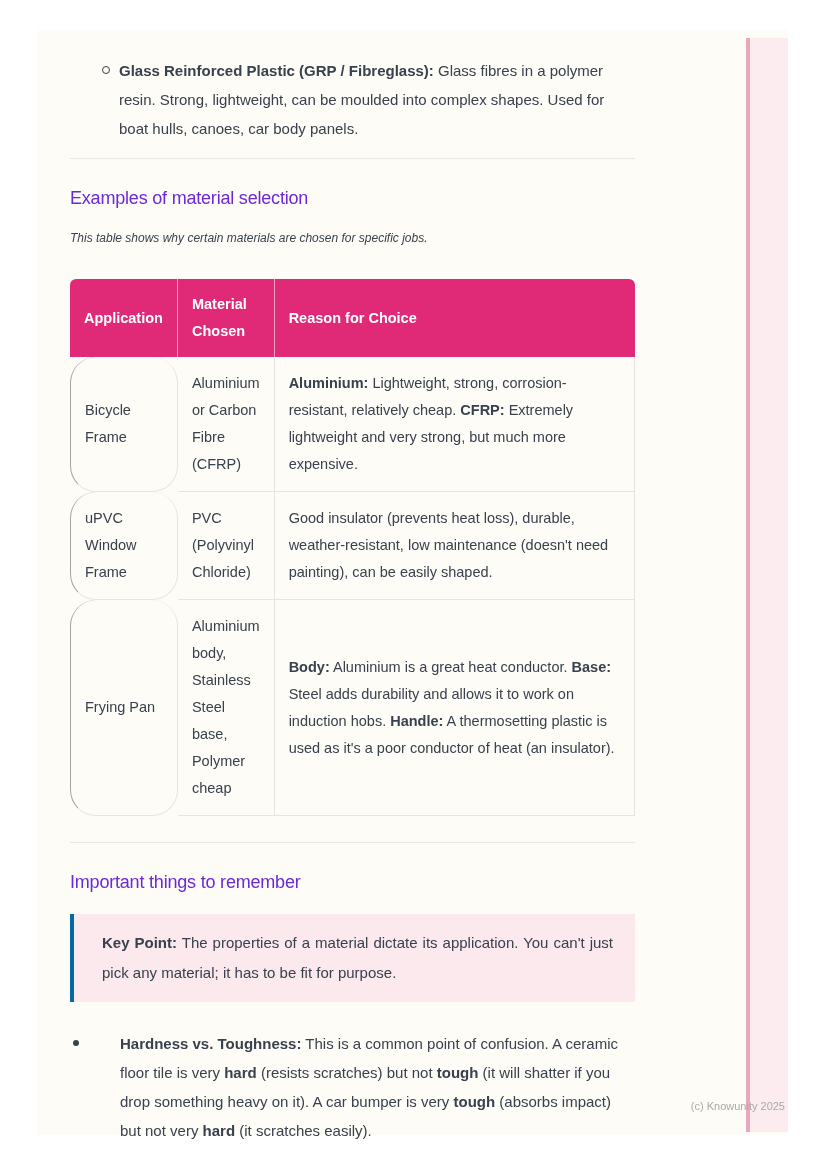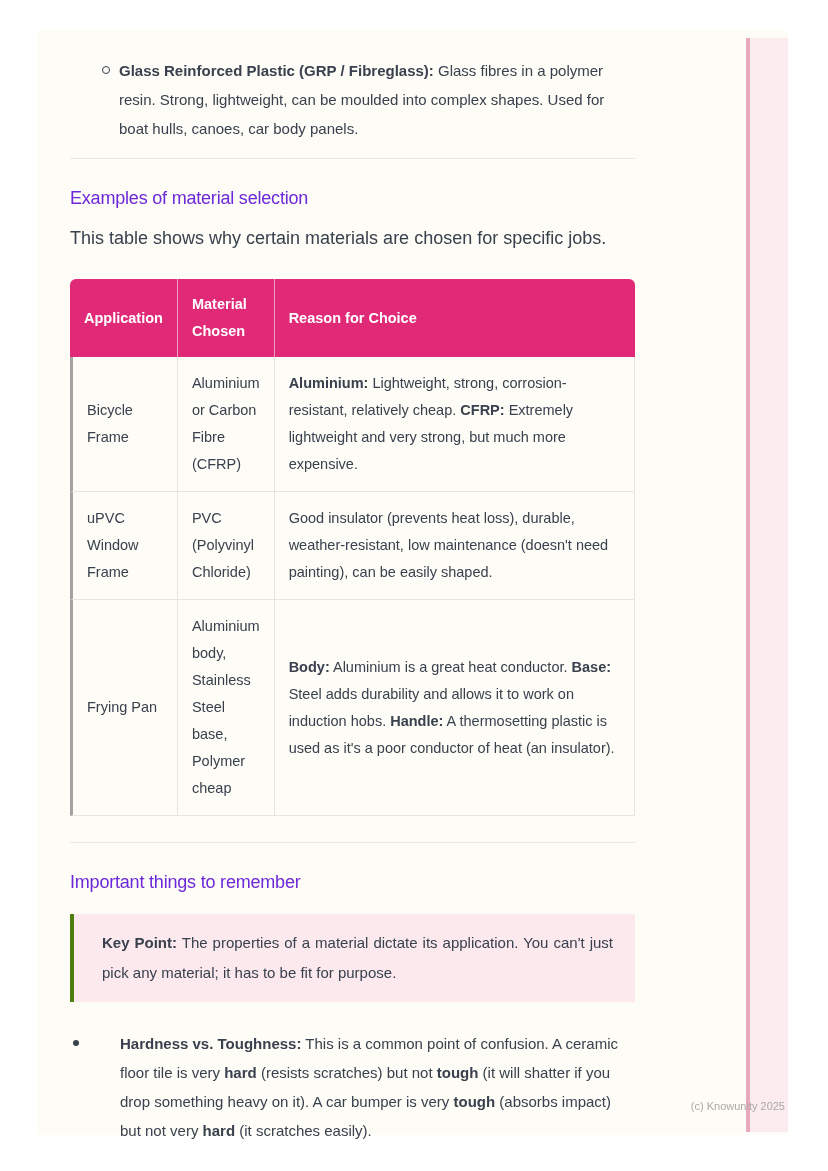--- a/index.html
+++ b/index.html
@@ -47,23 +47,24 @@
   hr.d2 { margin-top: 26px; }
   h2.pink {
     color: #6d28d9;
     font-size: 18px;
     line-height: 28px;
     font-weight: normal;
     margin: 25px 0 0 0;
     letter-spacing: -0.2px;
   }
   p.intro {
-    font-size: 18px;
+    font-size: 12px;
     line-height: 23px;
     margin: 15px 0 8px 0;
+    font-style: italic;
   }
   table.materials {
     margin-top: 29px;
     width: 565px;
     border-collapse: separate;
     border-spacing: 0;
     font-size: 14.5px;
     line-height: 27px;
   }
   table.materials th {
@@ -76,25 +77,25 @@
     border-right: 1px solid rgba(255,255,255,0.55);
   }
   table.materials th:first-child { border-top-left-radius: 6px; }
   table.materials th:last-child { border-top-right-radius: 6px; border-right: none; }
   table.materials td {
     vertical-align: middle;
     padding: 13px 14px;
     border-right: 1px solid #e6e6e1;
     border-bottom: 1px solid #e6e6e1;
   }
-  table.materials td:first-child { border-left: 3px solid #a3a3a3; }
+  table.materials td:first-child { border-left: 1px solid #a3a3a3; border-radius: 26px; }
   .callout {
     margin-top: 18px;
     background: #fbe9ee;
-    border-left: 4px solid #4d7c0f;
+    border-left: 4px solid #0369a1;
     padding: 14px 22px 14px 28px;
   }
   .callout p {
     margin: 0;
     font-size: 15px;
     line-height: 30px;
     text-align: justify;
   }
   .bullet { display: flex; margin-top: 27px; gap: 28px; }
   .dot {

